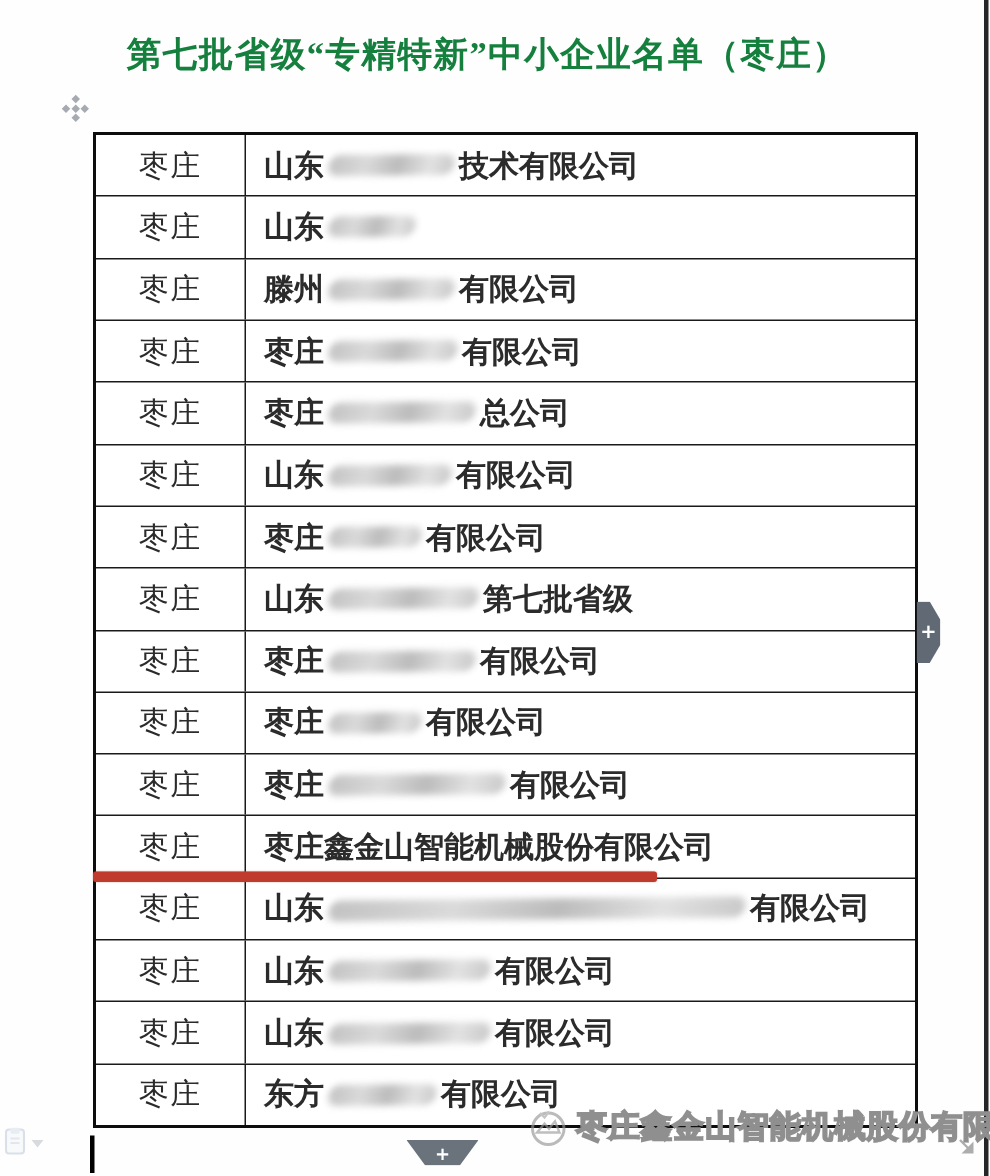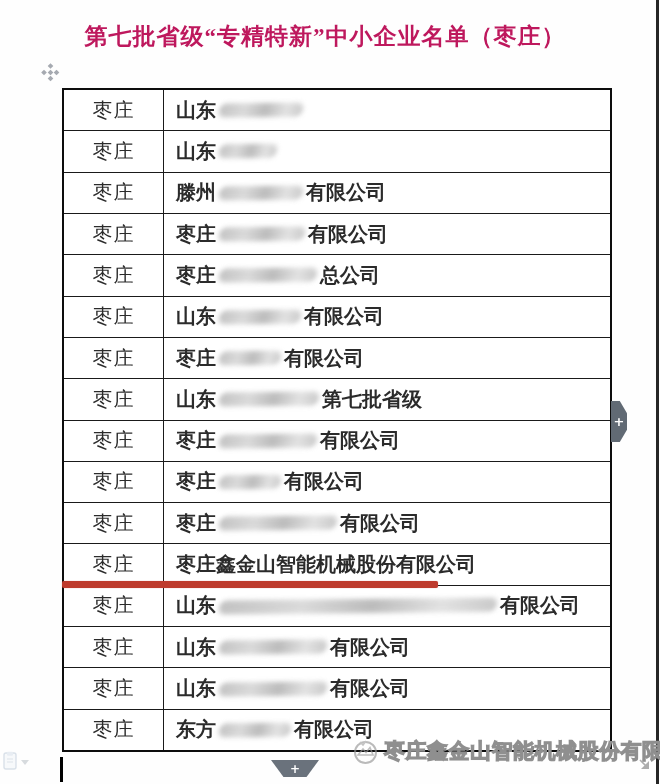--- a/index.html
+++ b/index.html
@@ -4,21 +4,21 @@
 <style>
   html,body{margin:0;padding:0;background:#ffffff;}
   #canvas{
     position:relative;width:660px;height:784px;overflow:hidden;
     background:#fefefe;
     font-family:"Liberation Serif","DejaVu Serif",serif;
   }
   
   .doc-title{
     position:absolute;left:0;right:10px;top:21px;text-align:center;
-    font-size:23px;font-weight:600;color:#be185d;letter-spacing:1px;
+    font-size:23px;font-weight:600;color:#15803d;letter-spacing:1px;
   }
   
   .page-edge{
     position:absolute;left:656px;top:0;width:3px;height:784px;background:#262626;
   }
   
   .move-handle{position:absolute;left:41px;top:63px;width:19px;height:19px;cursor:move;}
   
   .company-table{
     position:absolute;left:62px;top:88px;width:550px;height:664px;
@@ -101,20 +101,21 @@
       </g>
     </svg>
   </div>
 
   <div class="company-table">
   <div class="t-row">
     <div class="cell-region">枣庄</div>
     <div class="cell-company">
       <span>山东</span>
       <span class="redacted" style="width: 84px;"></span>
+      <span>技术有限公司</span>
     </div>
   </div>
 
   <div class="t-row">
     <div class="cell-region">枣庄</div>
     <div class="cell-company">
       <span>山东</span>
       <span class="redacted" style="width: 58px;"></span>
     </div>
   </div>

